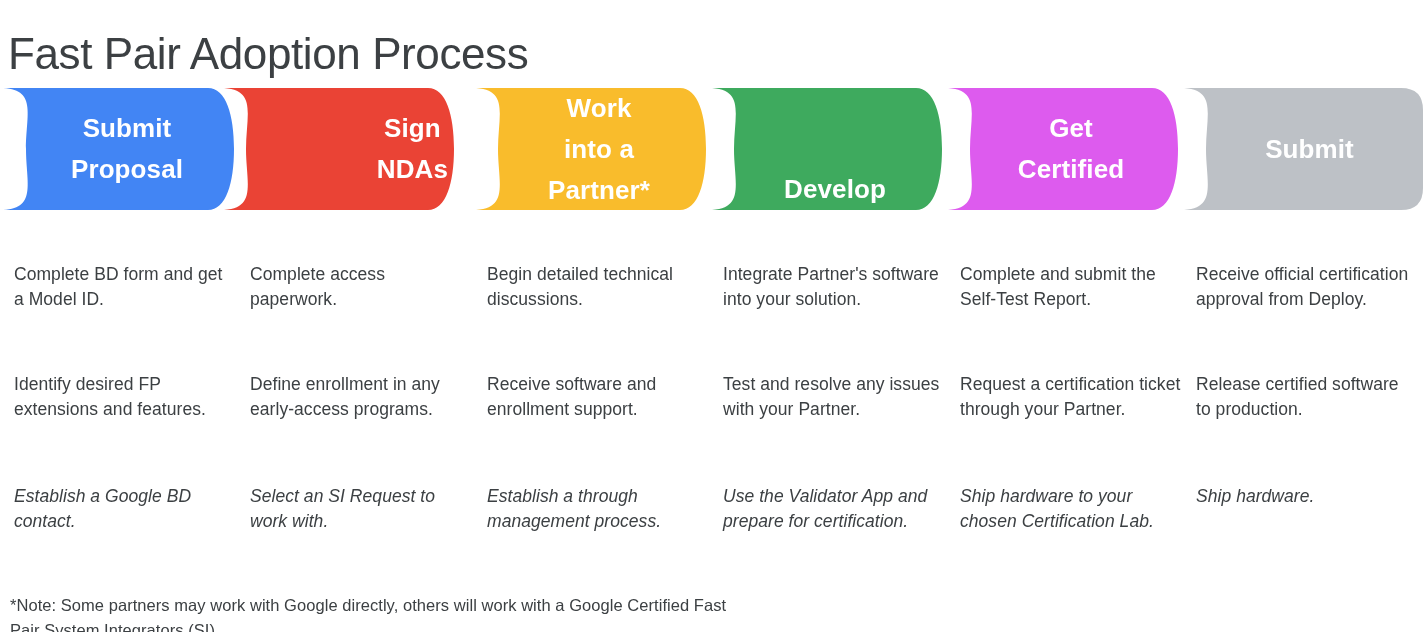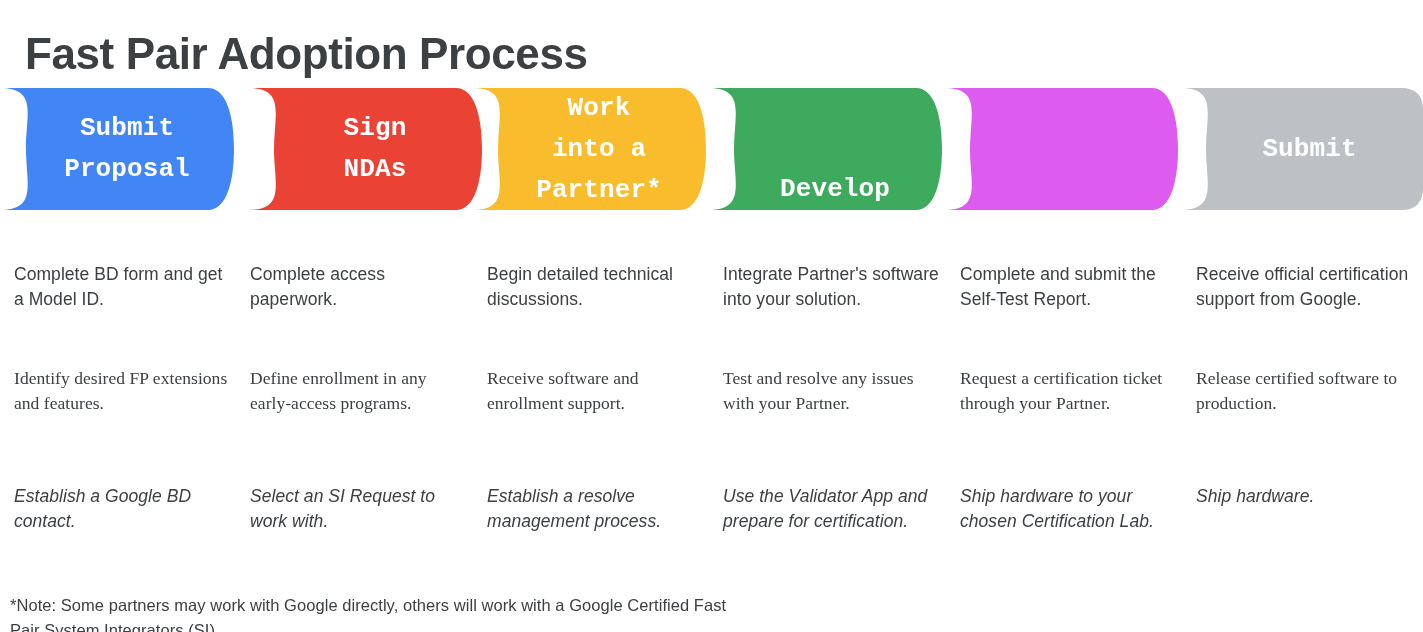--- a/index.html
+++ b/index.html
@@ -13,38 +13,37 @@
     height: 632px;
     font-family: "Liberation Sans", sans-serif;
     color: #3c4043;
     overflow: hidden;
     position: relative;
   }
 
   
   .page-title {
     position: absolute;
-    left: 25px;
+    left: 8px;
     top: -4px;
     font-size: 44px;
-    font-weight: 700;
+    font-weight: 400;
     letter-spacing: -0.4px;
     color: #3c4043;
     line-height: 58px;
     white-space: nowrap;
   }
 
   
   .chevron-band {
     position: absolute;
     left: 0;
     top: 88px;
     width: 1423px;
     height: 122px;
-    font-family: Liberation Mono, monospace;
   }
   .chevron {
     position: absolute;
     top: 0;
     height: 122px;
     display: flex;
     align-items: center;
     justify-content: center;
     box-sizing: border-box;
   }
@@ -87,21 +86,21 @@
   .col-item {
     position: absolute;
     left: 0;
     width: 222px;
     font-size: 17.5px;
     line-height: 25px;
     color: #3c4043;
     letter-spacing: 0.05px;
   }
   .col-item.row0 { top: 6px; }
-  .col-item.row1 { top: 110px; font-family: Liberation Serif, serif; }
+  .col-item.row1 { top: 116px; }
   .col-item.row2 { top: 228px; font-style: italic; }
 
   
   .footnote {
     position: absolute;
     left: 10px;
     top: 576px;
     width: 720px;
     font-size: 16.5px;
     line-height: 25px;
@@ -119,21 +118,21 @@
   <div class="chevron" style="left: 0px; width: 234px;">
     <span class="chevron-shape">
         <svg viewBox="0 0 234 122" preserveAspectRatio="none">
           <path d="M 0,0 L 208,0 C 226,0 234,26.84 234,61 C 234,95.16 226,122 208,122 L 0,122 C 38,122 26,95.16 26,61 C 26,26.84 38,0 0,0 Z" fill="#4285F4"></path>
         </svg>
       </span>
     <span class="chevron-label">Submit
 Proposal</span>
   </div>
 
-  <div class="chevron" style="left: 248px; width: 234px;">
+  <div class="chevron" style="left: 220px; width: 234px; justify-content: flex-end;">
     <span class="chevron-shape">
         <svg viewBox="0 0 234 122" preserveAspectRatio="none">
           <path d="M 0,0 L 208,0 C 226,0 234,26.84 234,61 C 234,95.16 226,122 208,122 L 0,122 C 38,122 26,95.16 26,61 C 26,26.84 38,0 0,0 Z" fill="#EA4335"></path>
         </svg>
       </span>
     <span class="chevron-label">Sign
 NDAs</span>
   </div>
 
   <div class="chevron" style="left: 472px; width: 234px;">
@@ -155,20 +154,22 @@
       </span>
     <span class="chevron-label">Develop</span>
   </div>
 
   <div class="chevron" style="left: 944px; width: 234px;">
     <span class="chevron-shape">
         <svg viewBox="0 0 234 122" preserveAspectRatio="none">
           <path d="M 0,0 L 208,0 C 226,0 234,26.84 234,61 C 234,95.16 226,122 208,122 L 0,122 C 38,122 26,95.16 26,61 C 26,26.84 38,0 0,0 Z" fill="#DD5BEE"></path>
         </svg>
       </span>
+    <span class="chevron-label">Get
+Certified</span>
   </div>
 
   <div class="chevron chevron-last" style="left: 1180px; width: 243px;">
     <span class="chevron-shape">
         <svg viewBox="0 0 243 122" preserveAspectRatio="none">
           <path d="M 0,0 L 221,0 Q 243,0 243,22 L 243,100 Q 243,122 221,122 L 0,122 C 38,122 26,95.16 26,61 C 26,26.84 38,0 0,0 Z" fill="#BDC1C6"></path>
         </svg>
       </span>
     <span class="chevron-label">Submit</span>
   </div>
@@ -184,35 +185,35 @@
 
   <div class="column" style="left: 250px;">
     <p class="col-item row0">Complete access paperwork.</p>
     <p class="col-item row1">Define enrollment in any early-access programs.</p>
     <p class="col-item row2">Select an SI Request to work with.</p>
   </div>
 
   <div class="column" style="left: 487px;">
     <p class="col-item row0">Begin detailed technical discussions.</p>
     <p class="col-item row1">Receive software and enrollment support.</p>
-    <p class="col-item row2">Establish a resolve management process.</p>
+    <p class="col-item row2">Establish a through management process.</p>
   </div>
 
   <div class="column" style="left: 723px;">
     <p class="col-item row0">Integrate Partner's software into your solution.</p>
     <p class="col-item row1">Test and resolve any issues with your Partner.</p>
     <p class="col-item row2">Use the Validator App and prepare for certification.</p>
   </div>
 
   <div class="column" style="left: 960px;">
     <p class="col-item row0">Complete and submit the Self-Test Report.</p>
     <p class="col-item row1">Request a certification ticket through your Partner.</p>
     <p class="col-item row2">Ship hardware to your chosen Certification Lab.</p>
   </div>
 
   <div class="column" style="left: 1196px;">
-    <p class="col-item row0">Receive official certification support from Google.</p>
+    <p class="col-item row0">Receive official certification approval from Deploy.</p>
     <p class="col-item row1">Release certified software to production.</p>
     <p class="col-item row2">Ship hardware.</p>
   </div>
 </div>
 
 <p class="footnote">*Note: Some partners may work with Google directly, others will work with a Google Certified Fast Pair System Integrators (SI).</p>
 
 </body></html>

